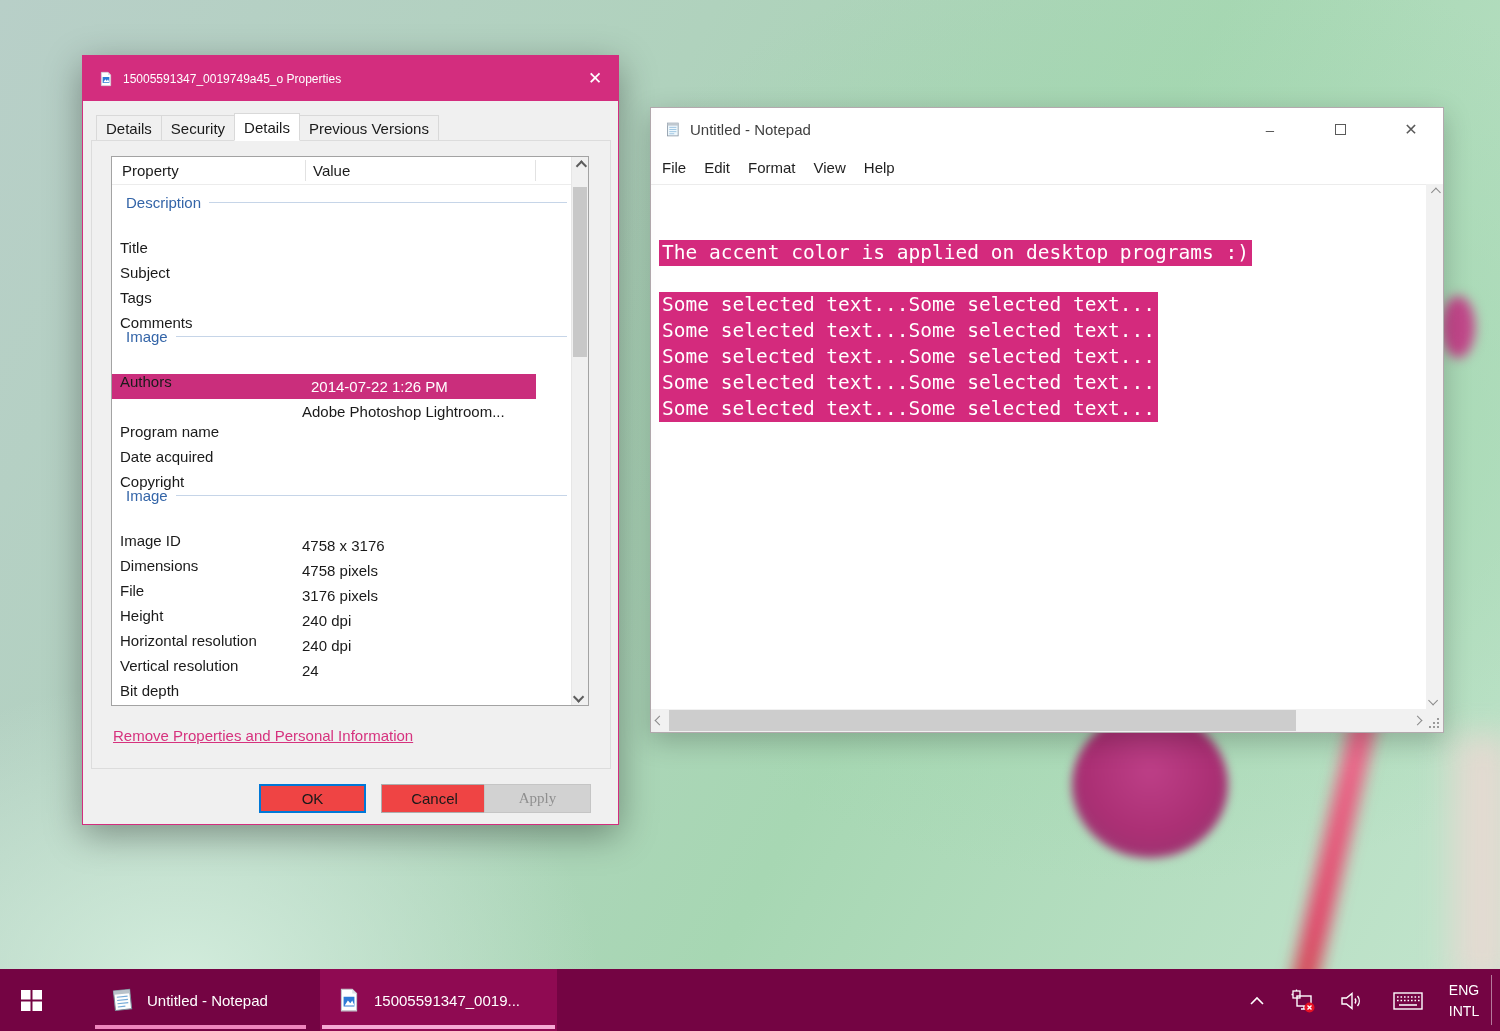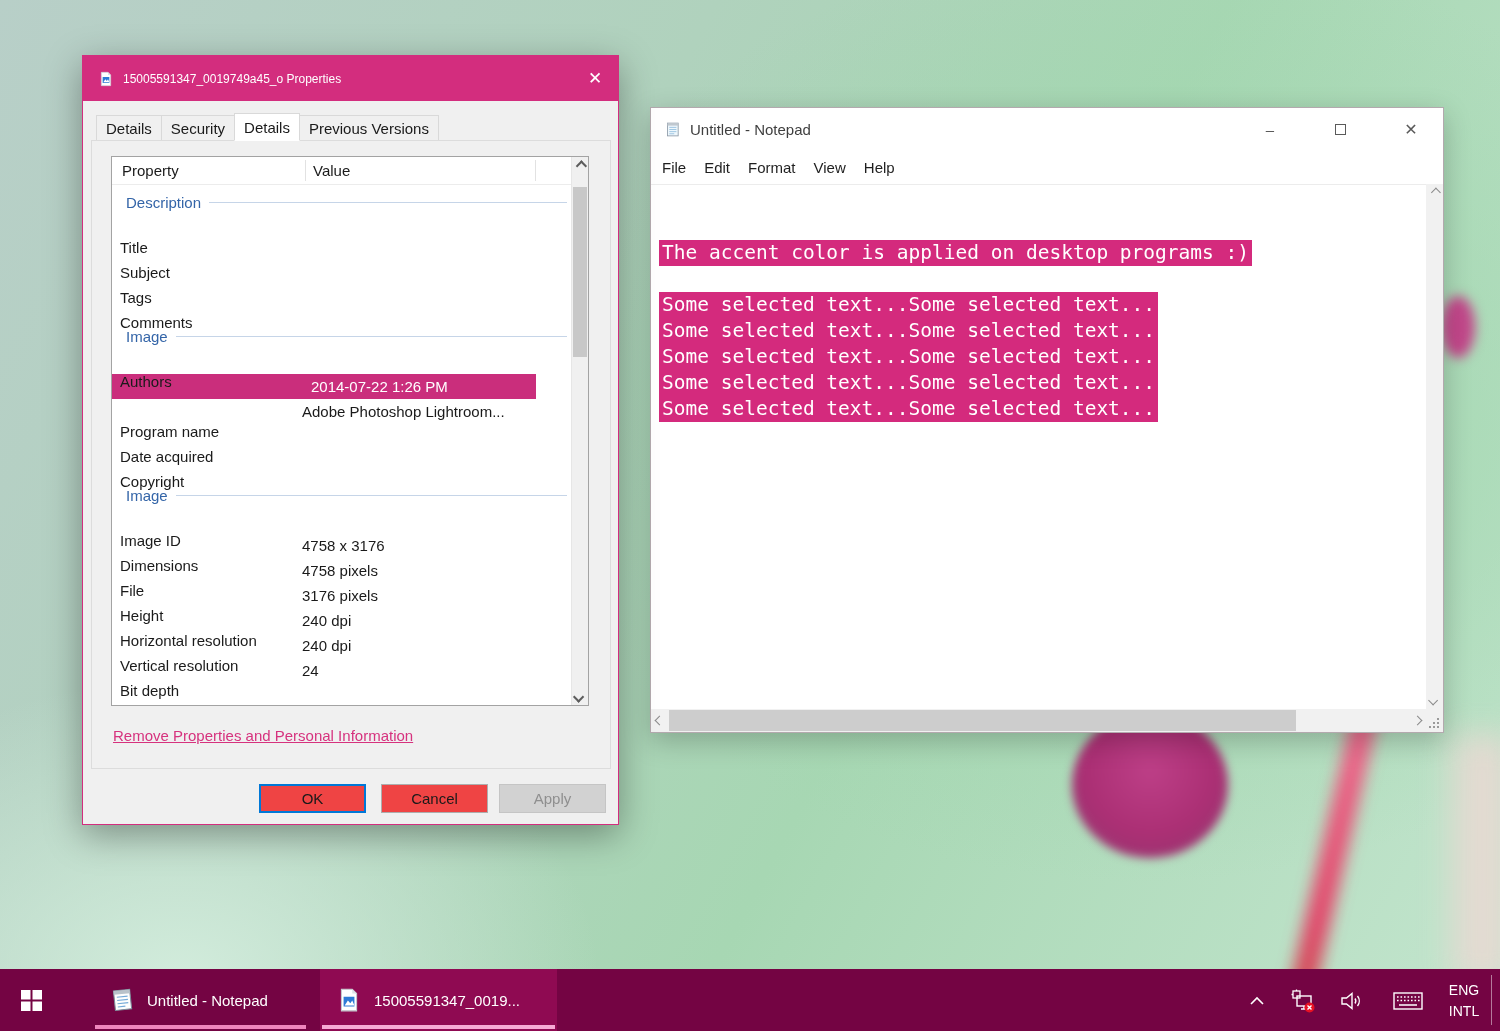--- a/index.html
+++ b/index.html
@@ -66,21 +66,21 @@
   .chev.right { transform:rotate(-135deg); }
   .chev.light { border-color:#8a8a8a; border-width:1.5px; width:7px; height:7px; }
 
   .dlg-link { position:absolute; left:30px; top:671px; font-size:15px; color:#d6327e;
     text-decoration:underline; cursor:pointer; }
   .btn { position:absolute; top:728px; width:107px; height:29px; font-size:15px;
     display:flex; align-items:center; justify-content:center; background:#ef4444;
     border:1px solid #adadad; color:#1a1a1a; cursor:default; }
   .btn.ok { left:176px; border:2px solid #0078d7; }
   .btn.cancel { left:298px; }
-  .btn.apply { left:416px; background:#d2d2d2; border-color:#c5c5c5; color:#8f8f8f; }
+  .btn.apply { left:401px; background:#d2d2d2; border-color:#c5c5c5; color:#8f8f8f;font-family:Liberation Serif, serif; }
 
   
   .notepad { position:absolute; left:650px; top:107px; width:794px; height:626px;
     background:#fff; border:1px solid #b3a9ae; box-shadow:0 8px 26px rgba(0,0,0,.22); z-index:9; }
   .np-titlebar { position:absolute; left:0; top:0; right:0; height:43px; background:#fff;
     display:flex; align-items:center; padding-left:13px; }
   .np-title { color:#3f3f3f; font-size:15px; margin-left:9px; }
   .np-ctl { position:absolute; top:0; width:46px; height:43px; display:flex; align-items:center;
     justify-content:center; color:#5a5a5a; }
   .np-min { left:596px; font-size:15px; }

